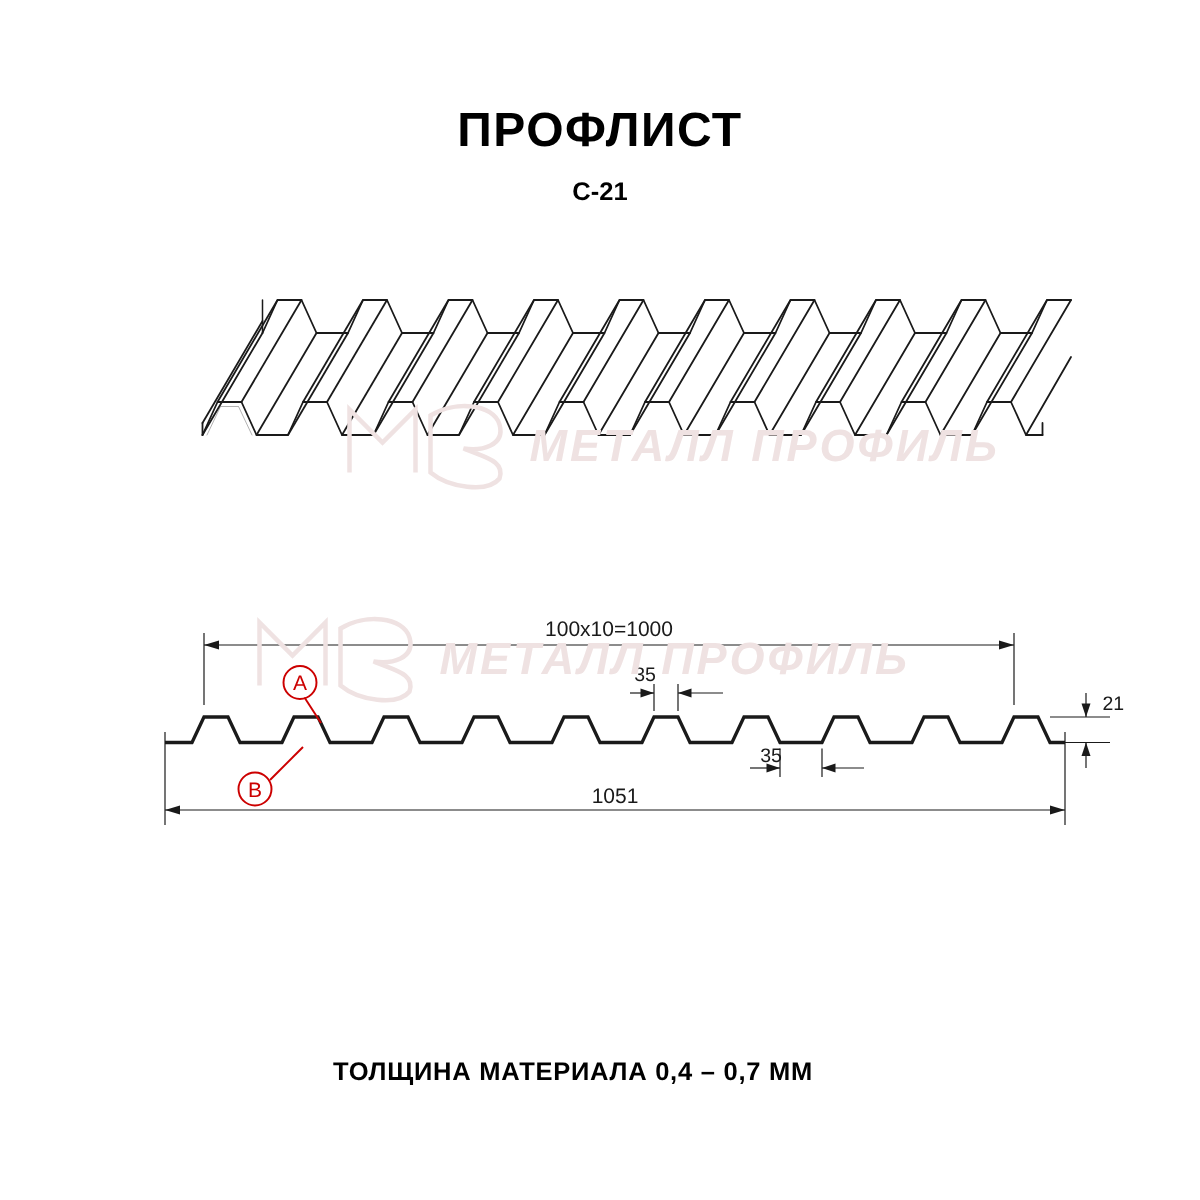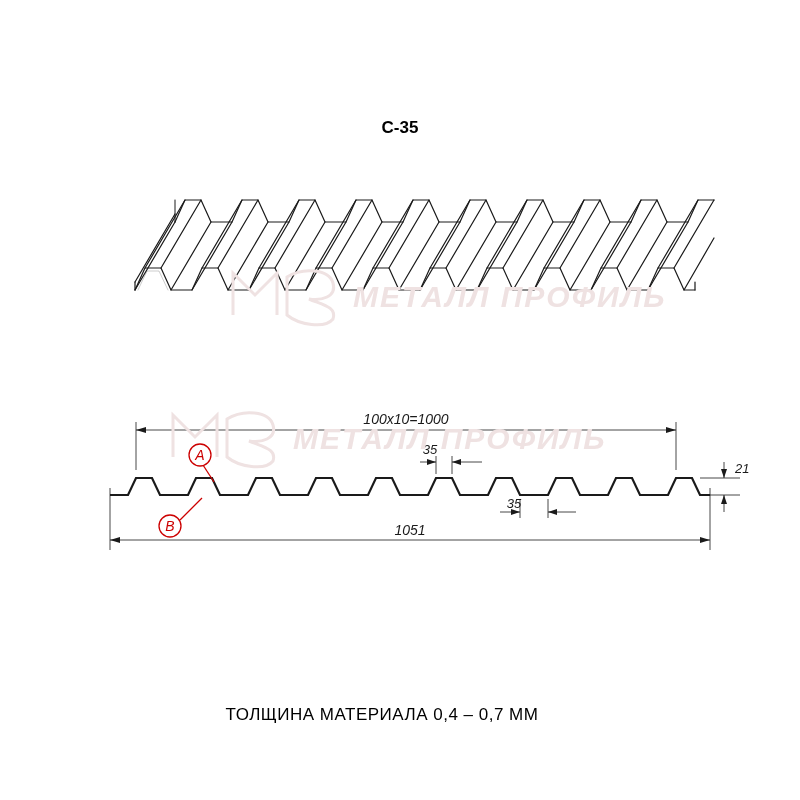--- a/index.html
+++ b/index.html
@@ -39,55 +39,55 @@
     font-size: 17px;
     font-weight: bold;
   }
   .footer-note {
     position: absolute;
     top: 705px;
     left: 0;
     width: 764px;
     text-align: center;
     font-size: 17px;
-    font-weight: normal;
+    font-weight: bold;
     letter-spacing: 0.5px;
   }
   .iso-wrap {
     position: absolute;
     top: 160px;
     left: 95px;
     width: 620px;
     height: 160px;
   }
   .section-wrap {
     position: absolute;
     top: 400px;
     left: 90px;
     width: 640px;
     height: 170px;
-    font-style: italic;
   }
   .wm {
     position: absolute;
     pointer-events: none;
     opacity: 1;
     font-style: italic;
   }
   .wm1 { top: 255px; left: 225px; }
   .wm2 { top: 395px; left: 165px; }
   svg { display: block; overflow: visible; }
   text { font-family: "Liberation Sans", sans-serif; }
 </style>
 </head>
 <body>
 
 <div class="page">
 
-  <div class="subtitle">С-35</div>
+  <div class="title">ПРОФЛИСТ</div>
+  <div class="subtitle">С-21</div>
 
   <div class="iso-wrap">
     <svg width="620" height="160" viewBox="0 0 620 160">
       <g fill="none" stroke="#1a1a1a" stroke-width="1.2" stroke-linejoin="round" stroke-linecap="round">
 
         <path d="M40 130 L50 108 L66 108 L76 130 L97 130 L107 108 L123 108 L133 130 L154 130 L164 108 L180 108 L190 130 L211 130 L221 108 L237 108 L247 130 L268 130 L278 108 L294 108 L304 130 L325 130 L335 108 L351 108 L361 130 L382 130 L392 108 L408 108 L418 130 L439 130 L449 108 L465 108 L475 130 L496 130 L506 108 L522 108 L532 130 L553 130 L563 108 L579 108 L589 130 L600 130"></path>
 
         <path d="M40 130 L40 122 M600 130 L600 122"></path>
 
         <path d="M80 62 L90 40 L106 40 L116 62 L137 62 L147 40 L163 40 L173 62 L194 62 L204 40 L220 40 L230 62 L251 62 L261 40 L277 40 L287 62 L308 62 L318 40 L334 40 L344 62 L365 62 L375 40 L391 40 L401 62 L422 62 L432 40 L448 40 L458 62 L479 62 L489 40 L505 40 L515 62 L536 62 L546 40 L562 40 L572 62 L593 62 L603 40 L619 40"></path>

